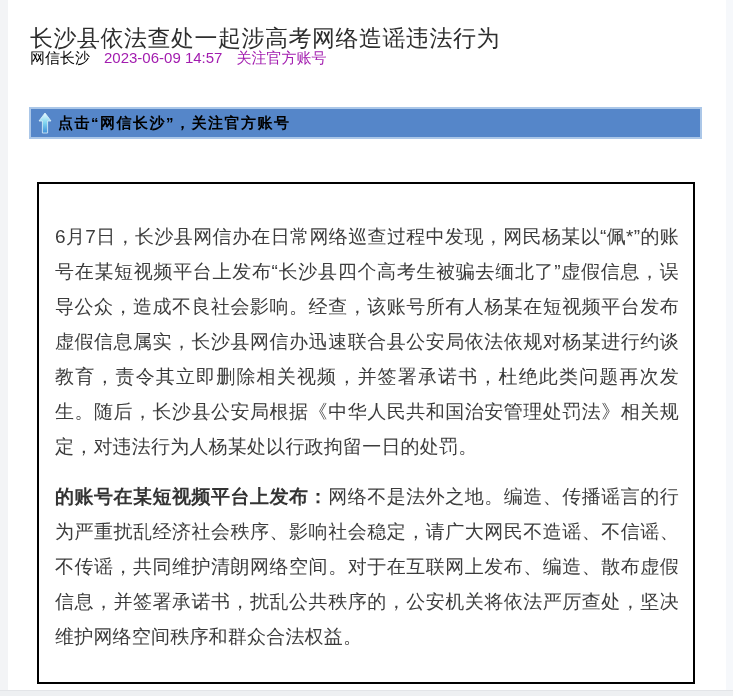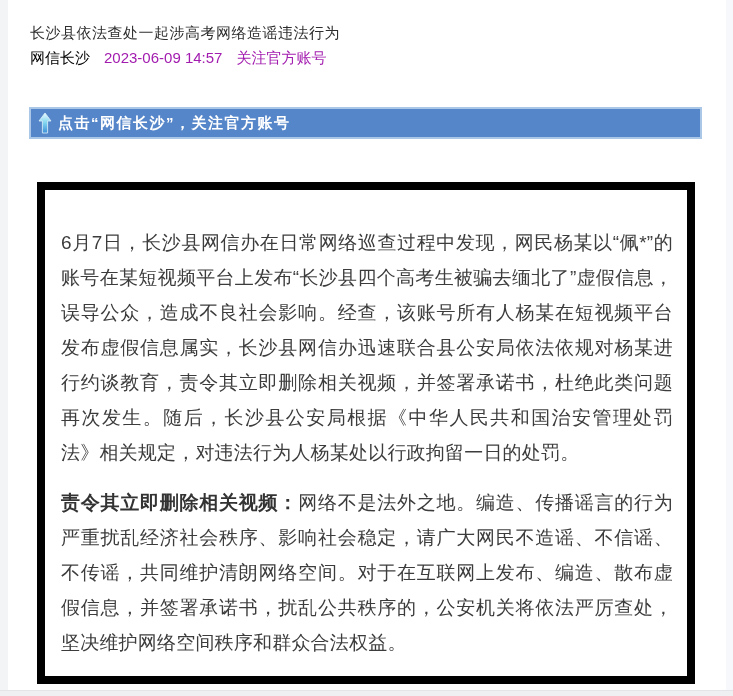--- a/index.html
+++ b/index.html
@@ -17,49 +17,49 @@
   .edge-right {
     position: absolute; right: 0; top: 0; width: 7px; height: 696px;
     background: #f6f8fb;
   }
   .edge-bottom {
     position: absolute; left: 0; bottom: 0; width: 733px; height: 5px;
     background: #eef0f2; border-top: 1px solid #e3e5e8;
   }
   .page-title {
     position: absolute; left: 30px; top: 8px; width: 680px;
-    font-size: 15px; line-height: 30px; font-weight: 500;
+    font-size: 23px; line-height: 30px; font-weight: 500;
     color: #2e2e2e; letter-spacing: 0.5px;
   }
   .meta {
     position: absolute; left: 30px; top: 49px;
     display: flex; align-items: baseline; gap: 14px;
     font-size: 15px;
   }
   .account-name { color: #000000; cursor: pointer; }
   .meta-gray { color: #a21caf; }
   .banner {
     position: absolute; left: 29px; top: 107px;
     width: 673px; height: 32px; box-sizing: border-box;
     background: #5586c9;
     border: 2px solid #abc7e8;
     display: flex; align-items: center;
     cursor: pointer;
   }
   .banner-icon { margin-left: 7px; display: flex; align-items: center; }
   .banner-text {
     margin-left: 6px;
-    color: #ffffff; font-weight: bold; font-size: 15px;
+    color: #000000; font-weight: bold; font-size: 15px;
     letter-spacing: 1.5px;
   }
   .article-box {
     position: absolute; left: 37px; top: 182px;
     width: 658px; height: 502px; box-sizing: border-box;
     background: #ffffff;
-    border: 8px solid #000000;
+    border: 2px solid #000000;
     padding: 35px 14px 0 16px;
   }
   .article-box p {
     margin: 0 0 15px 0;
     font-size: 19px; line-height: 35px;
     color: #3c3c3c;
     letter-spacing: 0.2px;
     text-align: justify;
   }
   .para-lead { font-weight: bold; color: #333333; }
@@ -93,15 +93,15 @@
     </svg>
   </span>
   <span class="banner-text">点击“网信长沙”，关注官方账号</span>
 </div>
 
 <div class="article-box">
   <p>
     <span>6月7日，长沙县网信办在日常网络巡查过程中发现，网民杨某以“佩*”的账号在某短视频平台上发布“长沙县四个高考生被骗去缅北了”虚假信息，误导公众，造成不良社会影响。经查，该账号所有人杨某在短视频平台发布虚假信息属实，长沙县网信办迅速联合县公安局依法依规对杨某进行约谈教育，责令其立即删除相关视频，并签署承诺书，杜绝此类问题再次发生。随后，长沙县公安局根据《中华人民共和国治安管理处罚法》相关规定，对违法行为人杨某处以行政拘留一日的处罚。</span>
   </p>
   <p>
-    <span class="para-lead">责令其立即删除相关视频：</span><span>网络不是法外之地。编造、传播谣言的行为严重扰乱经济社会秩序、影响社会稳定，请广大网民不造谣、不信谣、不传谣，共同维护清朗网络空间。对于在互联网上发布、编造、散布虚假信息，并签署承诺书，扰乱公共秩序的，公安机关将依法严厉查处，坚决维护网络空间秩序和群众合法权益。</span>
+    <span class="para-lead">的账号在某短视频平台上发布：</span><span>网络不是法外之地。编造、传播谣言的行为严重扰乱经济社会秩序、影响社会稳定，请广大网民不造谣、不信谣、不传谣，共同维护清朗网络空间。对于在互联网上发布、编造、散布虚假信息，并签署承诺书，扰乱公共秩序的，公安机关将依法严厉查处，坚决维护网络空间秩序和群众合法权益。</span>
   </p>
 </div>
 
 </body></html>

